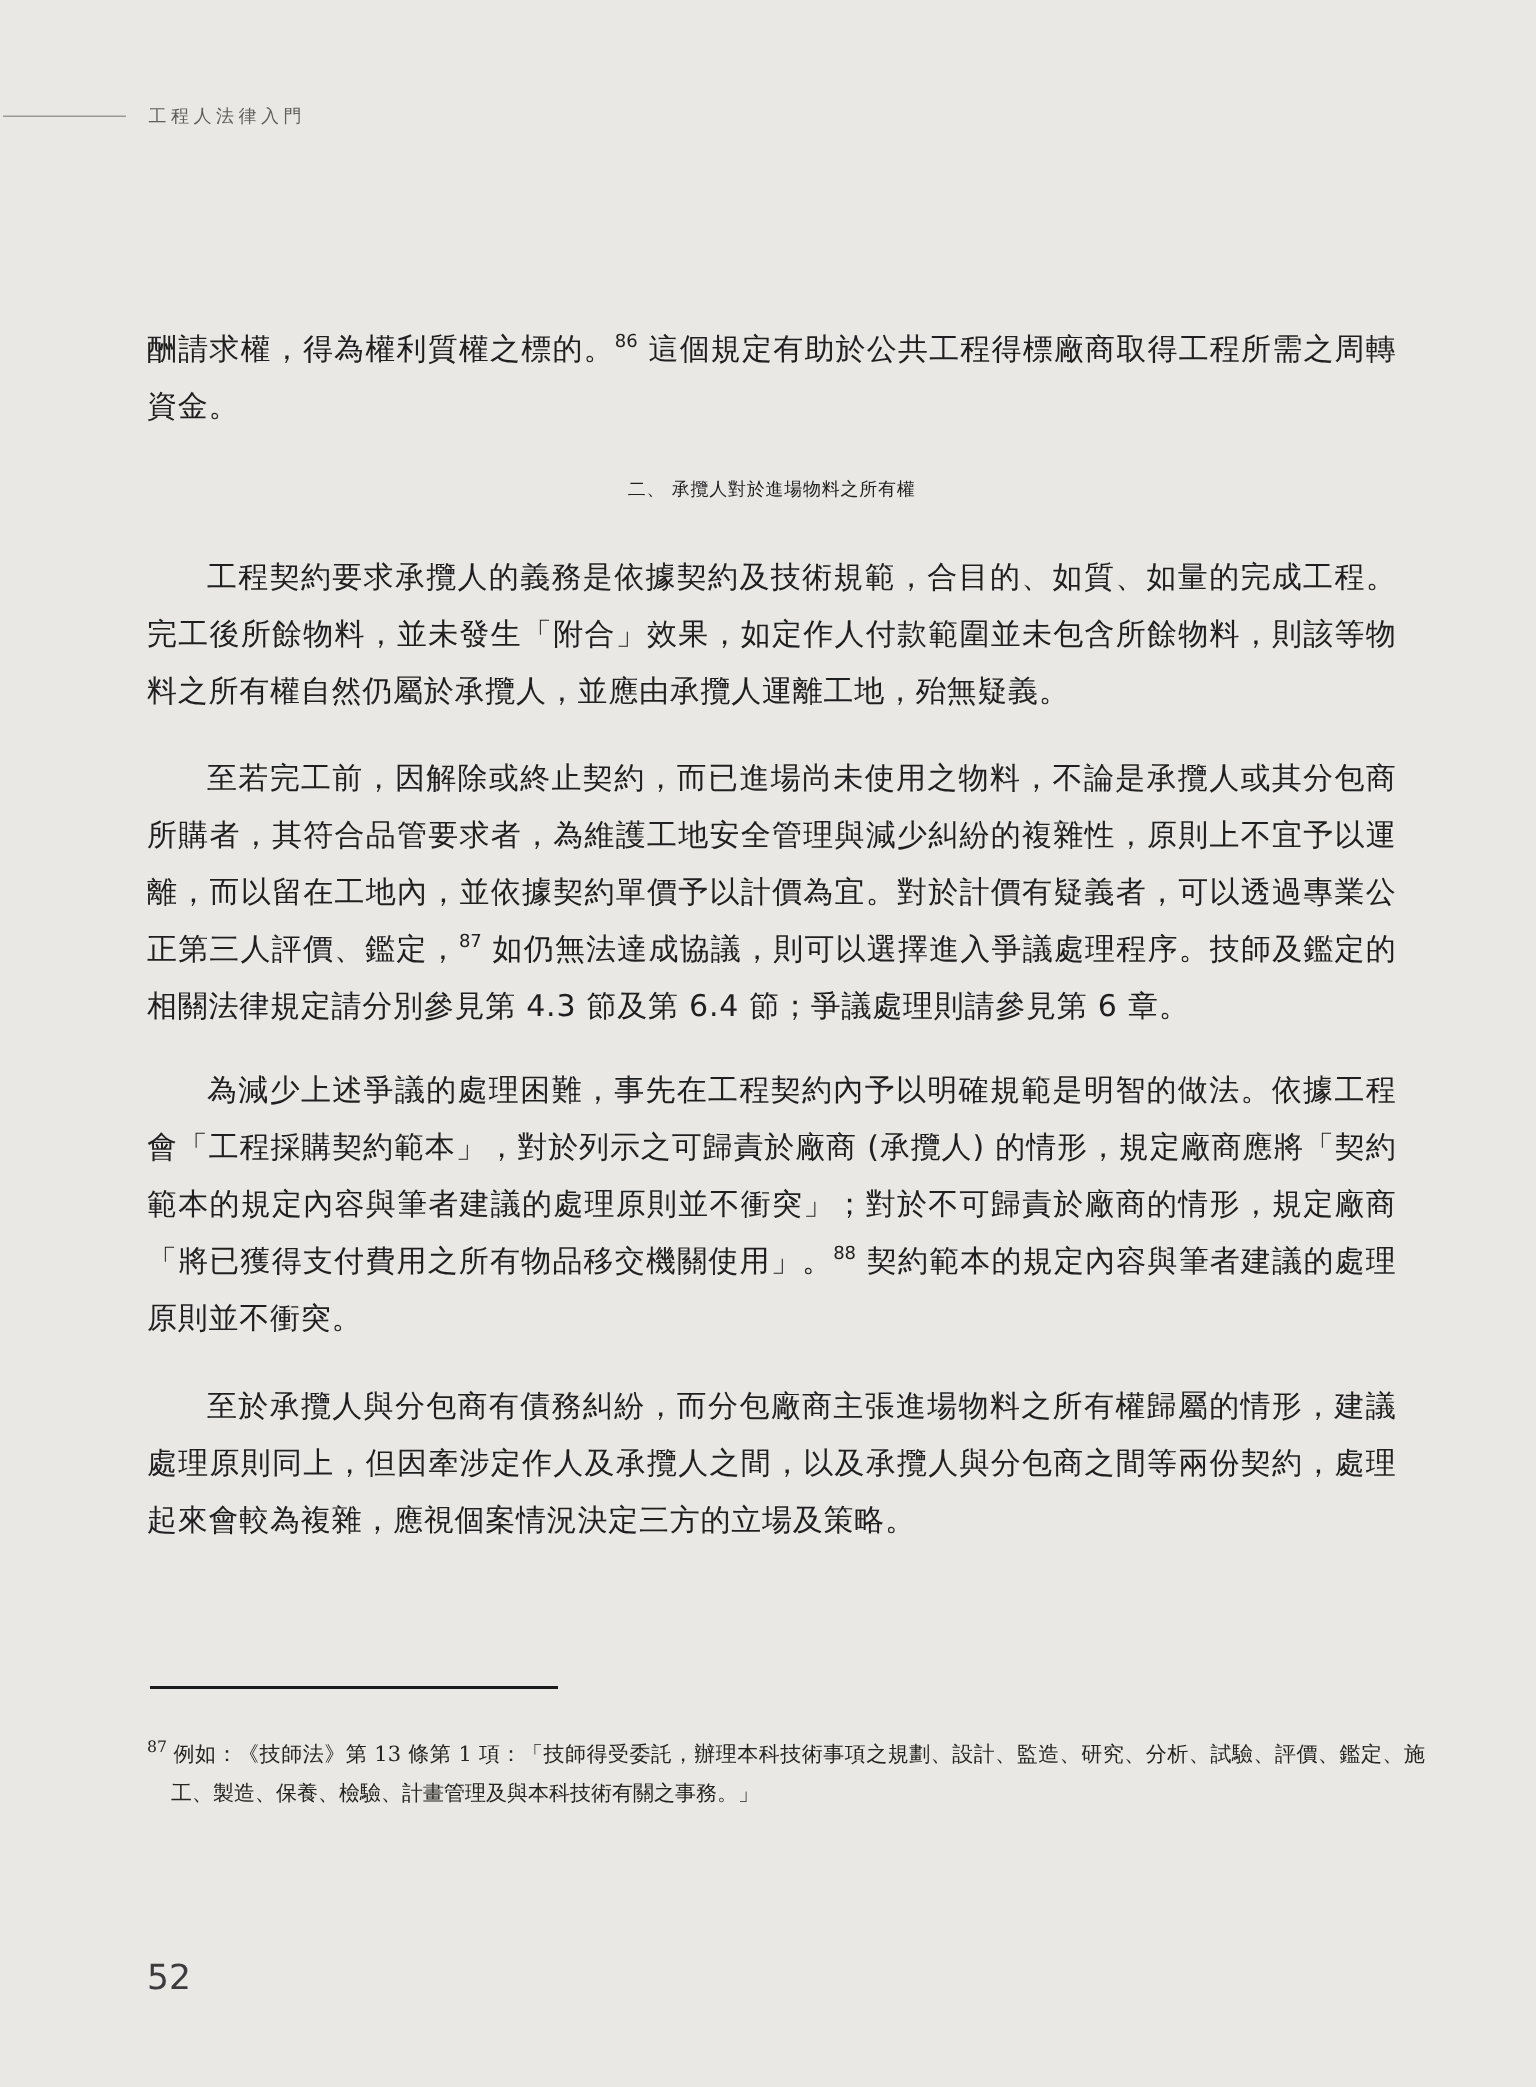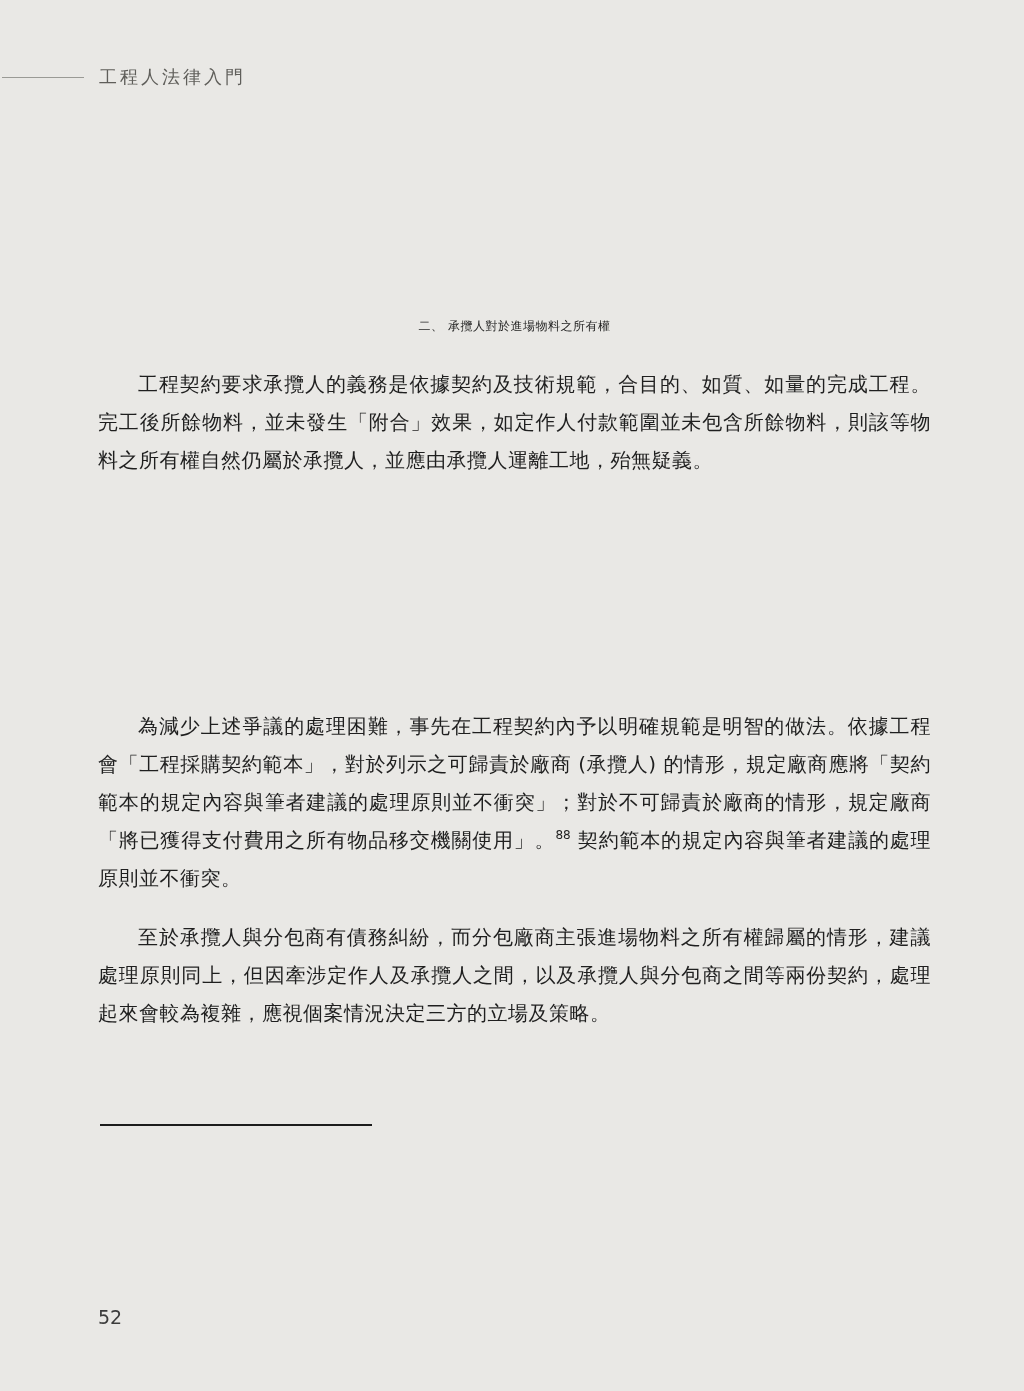--- a/index.html
+++ b/index.html
@@ -17,21 +17,21 @@
   
   .running-head-rule {
     position: absolute;
     left: 2px; top: 77px;
     width: 82px; height: 1px;
     background: #9a9a95;
   }
   .running-head-title {
     position: absolute;
     left: 99px; top: 66px;
-    font-size: 18px;
+    font-size: 12px;
     line-height: 22px;
     letter-spacing: 3px;
     color: #5f5e5a;
     white-space: nowrap;
   }
 
   
   .body-block {
     position: absolute;
     left: 98px;
@@ -85,42 +85,45 @@
   .footnote sup {
     font-size: 10.5px;
     line-height: 0;
     vertical-align: super;
     margin-right: 4px;
   }
 
   .page-number {
     position: absolute;
     left: 98px; top: 1306px;
-    font-size: 19px;
+    font-size: 23px;
     color: #3c3c3c;
   }
 </style>
 </head>
 <body>
 
 <div class="page">
 
   <div class="running-head-rule"></div>
   <div class="running-head-title">工程人法律入門</div>
 
+  <p class="body-block p-cont"><span>酬請求權，得為權利質權之標的。</span><sup class="fn-ref">86</sup><span> 這個規定有助於公共工程得標廠商取得工程所需之周轉資金。</span></p>
 
   <h2 class="body-block heading">二、 承攬人對於進場物料之所有權</h2>
 
   <p class="body-block p2 indent2"><span>工程契約要求承攬人的義務是依據契約及技術規範，合目的、如質、如量的完成工程。完工後所餘物料，並未發生「附合」效果，如定作人付款範圍並未包含所餘物料，則該等物料之所有權自然仍屬於承攬人，並應由承攬人運離工地，殆無疑義。</span></p>
 
+  <p class="body-block p3 indent2"><span>至若完工前，因解除或終止契約，而已進場尚未使用之物料，不論是承攬人或其分包商所購者，其符合品管要求者，為維護工地安全管理與減少糾紛的複雜性，原則上不宜予以運離，而以留在工地內，並依據契約單價予以計價為宜。對於計價有疑義者，可以透過專業公正第三人評價、鑑定，</span><sup class="fn-ref">87</sup><span> 如仍無法達成協議，則可以選擇進入爭議處理程序。技師及鑑定的相關法律規定請分別參見第 4.3 節及第 6.4 節；爭議處理則請參見第 6 章。</span></p>
 
   <p class="body-block p4 indent2"><span>為減少上述爭議的處理困難，事先在工程契約內予以明確規範是明智的做法。依據工程會「工程採購契約範本」，對於列示之可歸責於廠商 (承攬人) 的情形，規定廠商應將「契約範本的規定內容與筆者建議的處理原則並不衝突」；對於不可歸責於廠商的情形，規定廠商「將已獲得支付費用之所有物品移交機關使用」。</span><sup class="fn-ref">88</sup><span> 契約範本的規定內容與筆者建議的處理原則並不衝突。</span></p>
 
   <p class="body-block p5 indent2"><span>至於承攬人與分包商有債務糾紛，而分包廠商主張進場物料之所有權歸屬的情形，建議處理原則同上，但因牽涉定作人及承攬人之間，以及承攬人與分包商之間等兩份契約，處理起來會較為複雜，應視個案情況決定三方的立場及策略。</span></p>
 
   <hr class="fn-rule">
 
 
+  <p class="footnote fn-87"><sup>87</sup><span>例如：《技師法》第 13 條第 1 項：「技師得受委託，辦理本科技術事項之規劃、設計、監造、研究、分析、試驗、評價、鑑定、施工、製造、保養、檢驗、計畫管理及與本科技術有關之事務。」</span></p>
 
 
   <div class="page-number">52</div>
 
 </div>
 
 </body></html>

